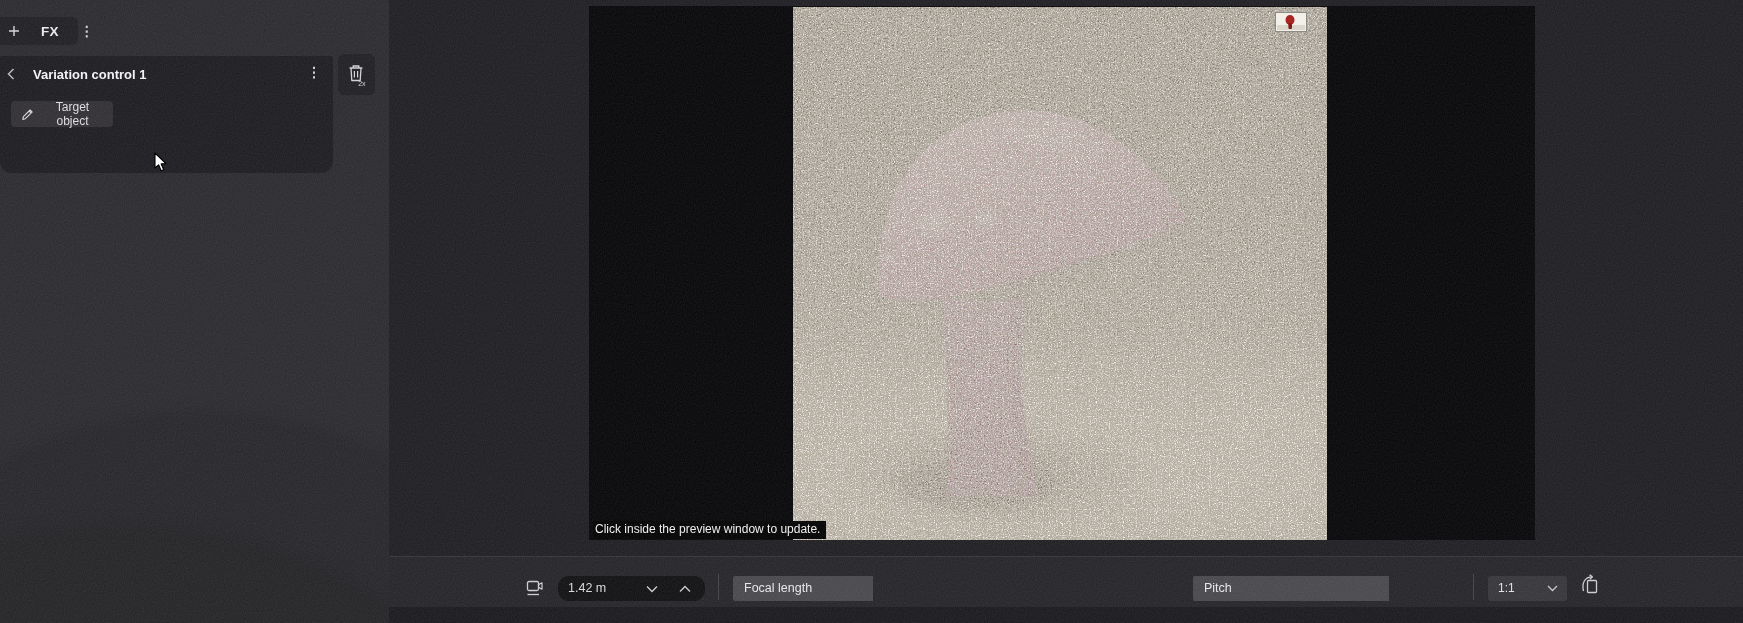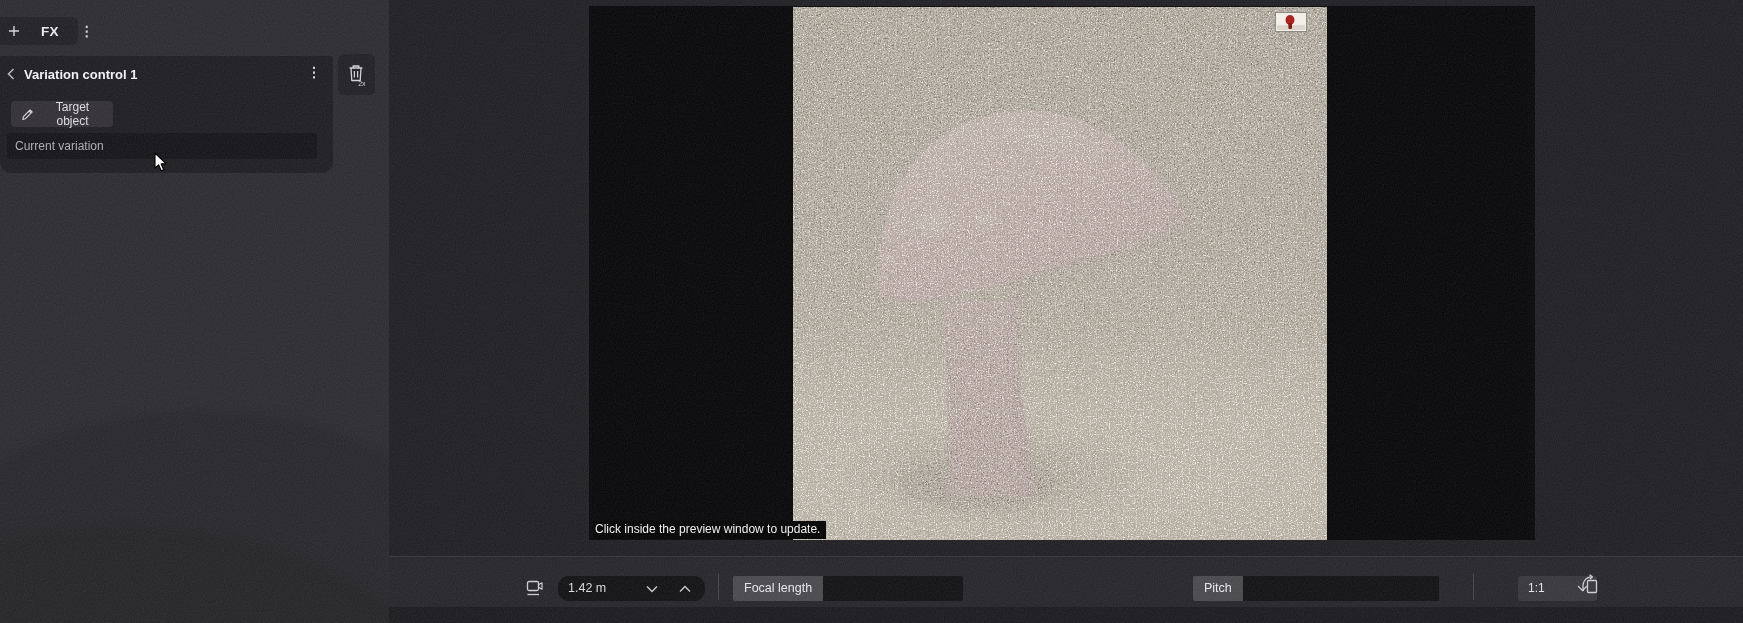--- a/index.html
+++ b/index.html
@@ -15,21 +15,21 @@
   .d2{left:-270px;top:525px;width:780px;height:580px;background:#272629;filter:blur(7px);}
 
   .fx-bar{position:absolute;left:0;top:17px;width:78px;height:28px;background:#232227;
           border-radius:0 6px 6px 0;display:flex;align-items:center;padding:0 8px;gap:21px;}
   .fx-title{font-size:13.5px;font-weight:700;color:#e9e8ec;letter-spacing:.3px;}
   .kebab{font-size:14px;line-height:1;color:#cfced2;font-weight:700;cursor:pointer;}
 
   .panel{position:absolute;left:0;top:56px;width:333px;height:117px;background:#201f24;
          border-radius:2px 2px 12px 12px;}
   .panel-header{position:relative;height:36px;display:flex;align-items:center;padding:0 10px 0 7px;gap:8px;}
-  .panel-title{font-size:13px;font-weight:700;color:#f2f1f4;margin:1px;}
+  .panel-title{font-size:13px;font-weight:700;color:#f2f1f4;margin:10px;}
   .panel-kebab{position:absolute;right:12px;top:9px;}
   .target-btn{position:absolute;left:11px;top:45px;width:102px;height:26px;background:#343237;
               border:none;border-radius:4px;display:flex;align-items:center;gap:8px;padding:0 10px;
               color:#dddce0;font-size:12px;font-family:inherit;cursor:pointer;}
   .cur-var{position:absolute;left:7px;top:77px;width:310px;height:26px;background:#17161a;
            border-radius:3px;display:flex;align-items:center;padding:0 8px;cursor:text;}
   .cur-var span{font-size:12px;color:#aeacb0;}
 
   .dup-btn{position:absolute;left:338px;top:54px;width:37px;height:41px;background:#232227;
            border:none;border-radius:6px;display:flex;align-items:center;justify-content:center;cursor:pointer;}
@@ -45,26 +45,26 @@
 
   .toolbar{position:absolute;left:0;top:556px;width:1354px;height:51px;background:#28272c;
            border-top:1px solid #38373c;}
   .cam-icon{position:absolute;left:137px;top:21px;}
   .val-input{position:absolute;left:169px;top:19px;width:147px;height:25px;background:#141316;
              border-radius:11px;cursor:pointer;}
   .val-input .val{position:absolute;left:10px;top:0;line-height:25px;font-size:12.5px;color:#d8d7da;}
   .val-input .chev-dn{position:absolute;left:88px;top:9px;}
   .val-input .chev-up{position:absolute;left:121px;top:9px;}
   .vdiv{position:absolute;top:17px;width:1px;height:26px;background:#46454a;}
-  .tgroup{position:absolute;top:19px;height:25px;display:flex;}
+  .tgroup{position:absolute;top:19px;height:25px;display:flex;flex-direction:column;}
   .chip{height:25px;background:#4b4a4f;color:#e7e6e9;font-size:12.5px;line-height:25px;
         padding:0 11px;border-radius:2px 0 0 2px;white-space:nowrap;}
   .tinput{height:25px;background:#141316;border-radius:0 2px 2px 0;cursor:text;}
   .ratio{position:absolute;left:1099px;top:19px;width:79px;height:25px;background:#39383d;
-         border-radius:3px;cursor:pointer;margin-left:30px;}
+         border-radius:3px;cursor:pointer;}
   .ratio .val{position:absolute;left:10px;top:0;line-height:25px;font-size:12px;color:#e2e1e4;}
   .ratio .chev{position:absolute;right:9px;top:9px;}
   .rot-btn{position:absolute;left:1189px;top:15px;background:none;border:none;padding:0;cursor:pointer;}
   .bottom-strip{position:absolute;left:0;top:607px;width:1354px;height:16px;background:#1d1c20;}
 
   .ui-noise{position:absolute;left:0;top:0;width:1743px;height:623px;pointer-events:none;opacity:.05;}
   svg{display:block;}
 </style>
 </head>
 <body>
@@ -96,23 +96,20 @@
         <span class="kebab panel-kebab">⋮</span>
       </div>
       <button class="target-btn">
         <span>
           <svg width="13" height="13" viewBox="0 0 13 13">
               <path d="M1.8 11.4 L2.4 8.7 L9.1 2 L11.1 4 L4.4 10.7 Z M8.1 3 L10.1 5" stroke="#d6d5d8" stroke-width="1.1" fill="none" stroke-linejoin="round"></path>
             </svg>
         </span>
         <span>Target object</span>
       </button>
-      <div class="cur-var">
-        <span>Current variation</span>
-      </div>
     </section>
 
     <button class="dup-btn">
       <svg width="22" height="24" viewBox="0 0 22 24">
         <path d="M3.6 5 H16.4 M7.2 5 V3 H12.8 V5" stroke="#d2d1d4" stroke-width="1.3" fill="none"></path>
         <path d="M5 5 L5.8 17.5 H14.2 L15 5" stroke="#d2d1d4" stroke-width="1.3" fill="none" stroke-linejoin="round"></path>
         <path d="M8.4 8 V14.5 M11.6 8 V14.5" stroke="#d2d1d4" stroke-width="1.2" fill="none"></path>
         <text x="12.2" y="22.5" font-size="7" fill="#d2d1d4" font-family="Liberation Sans, sans-serif">2x</text>
       </svg>
     </button>

